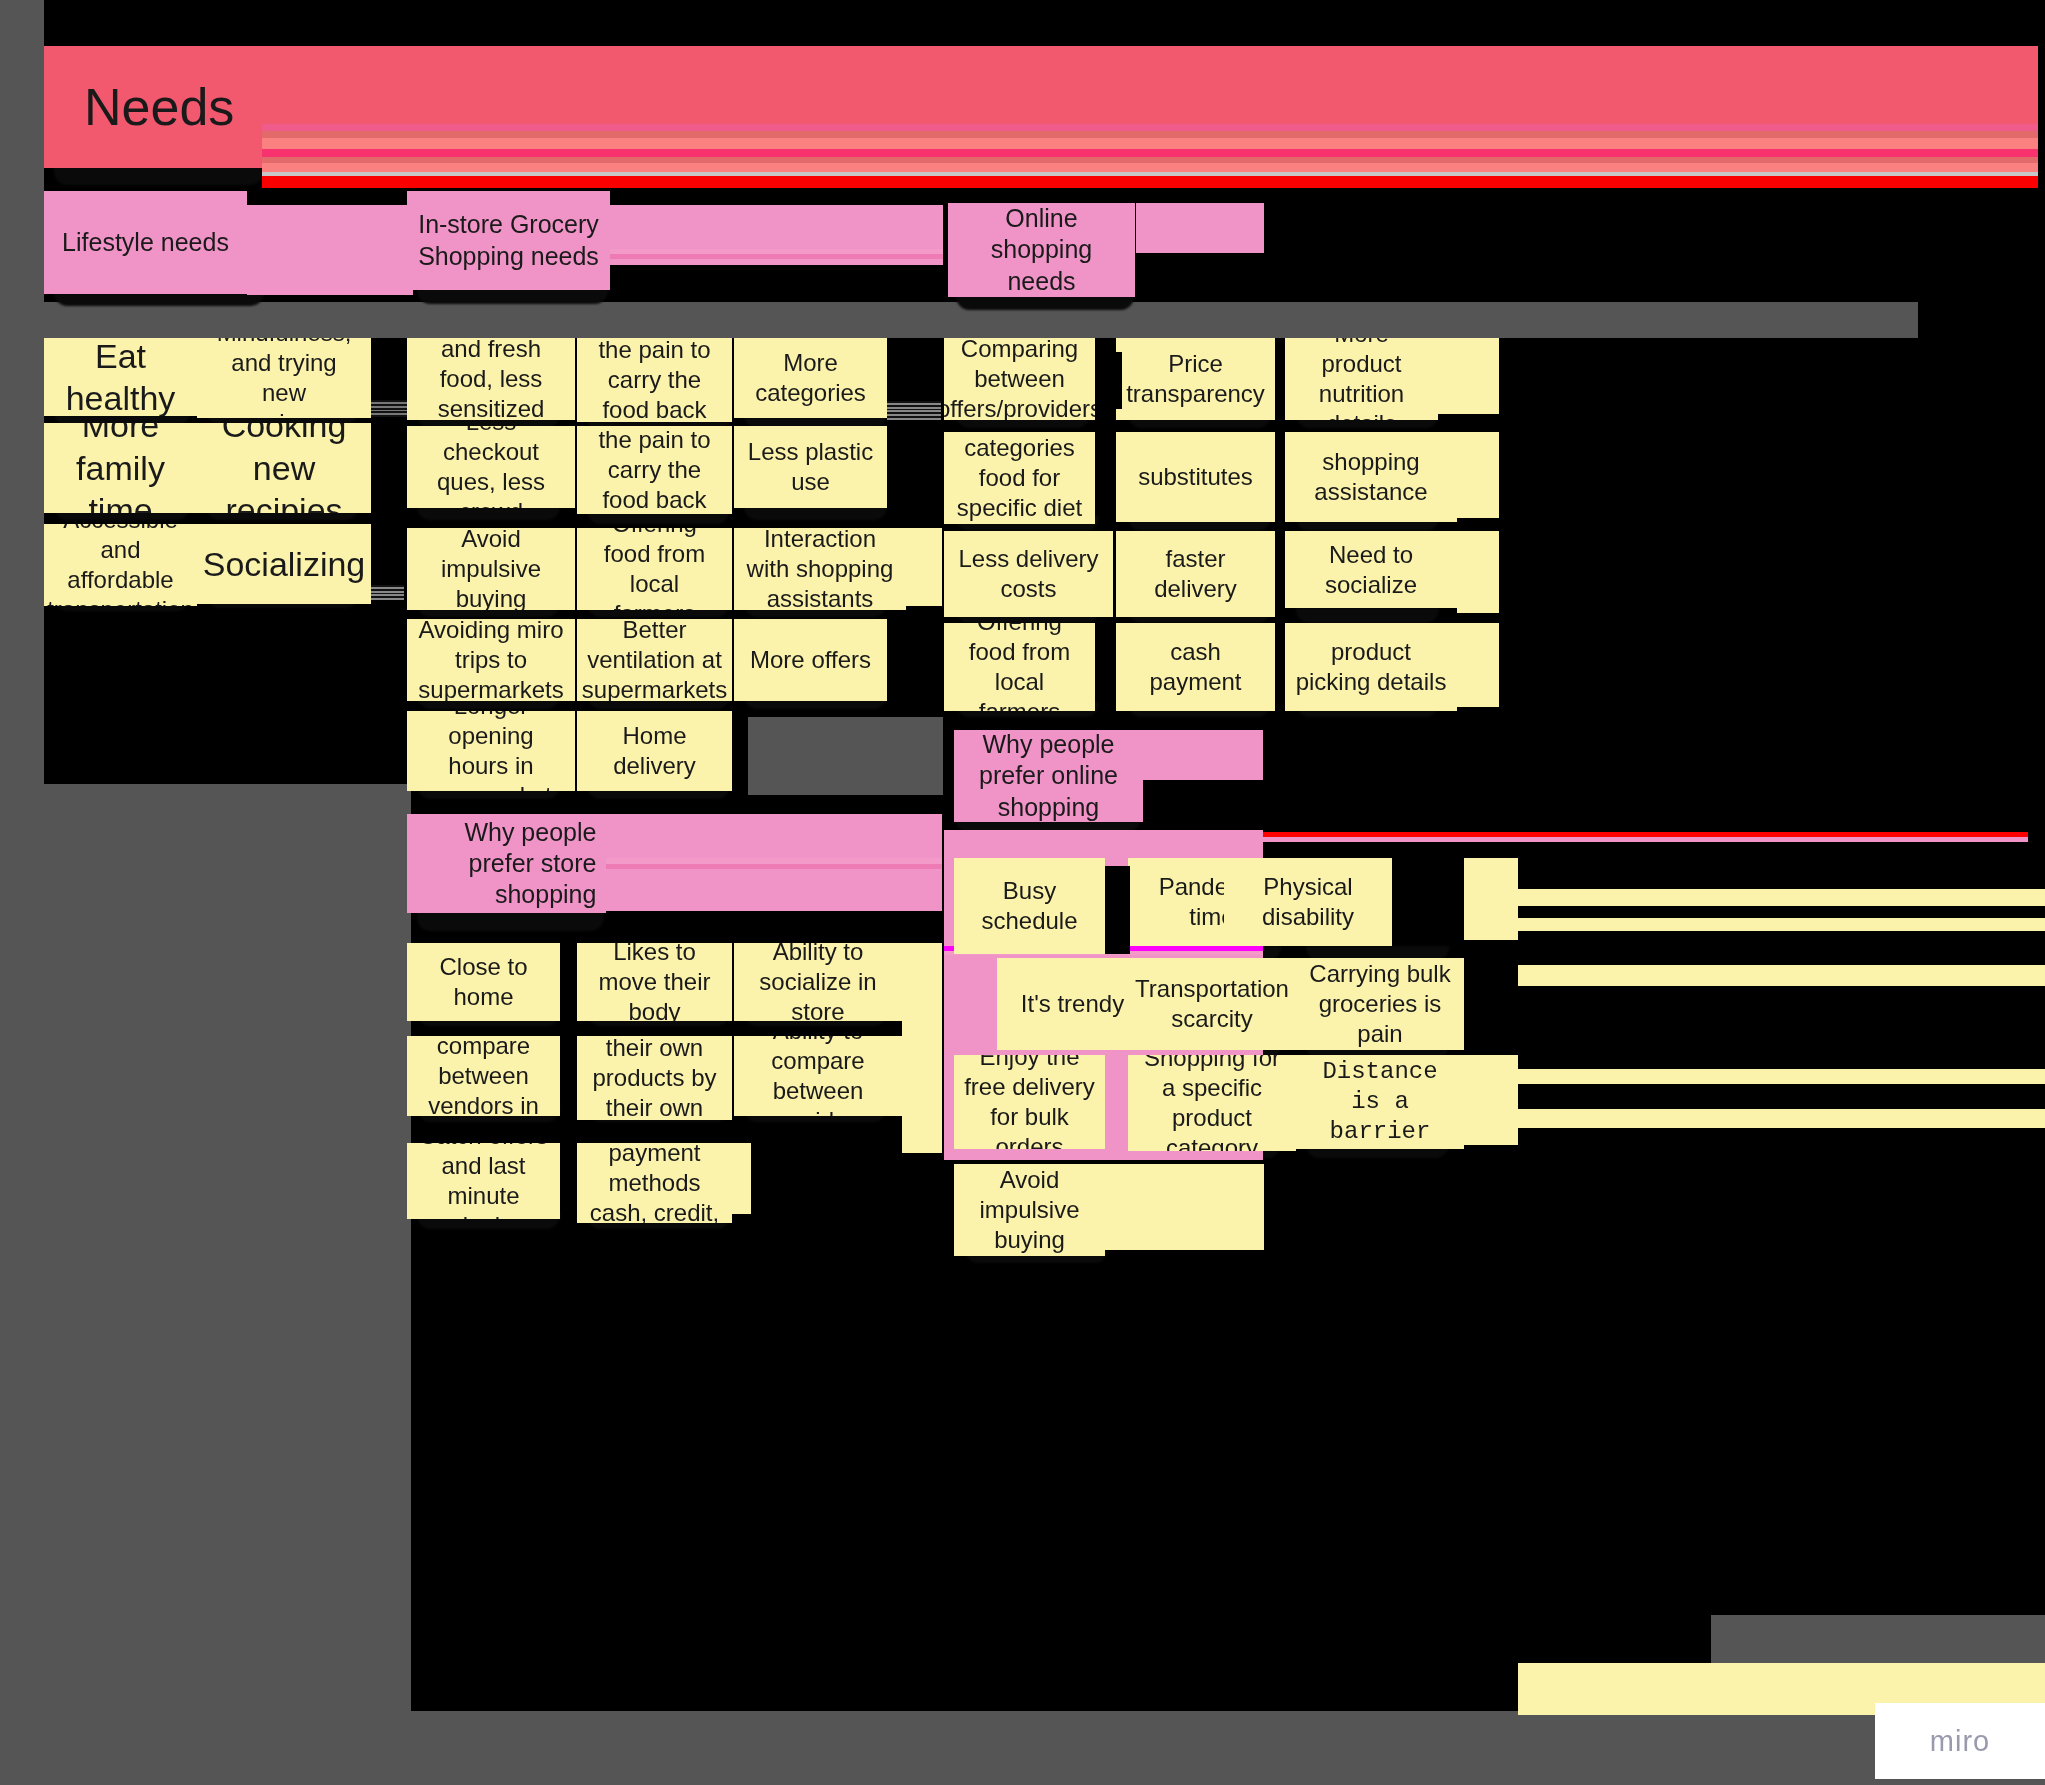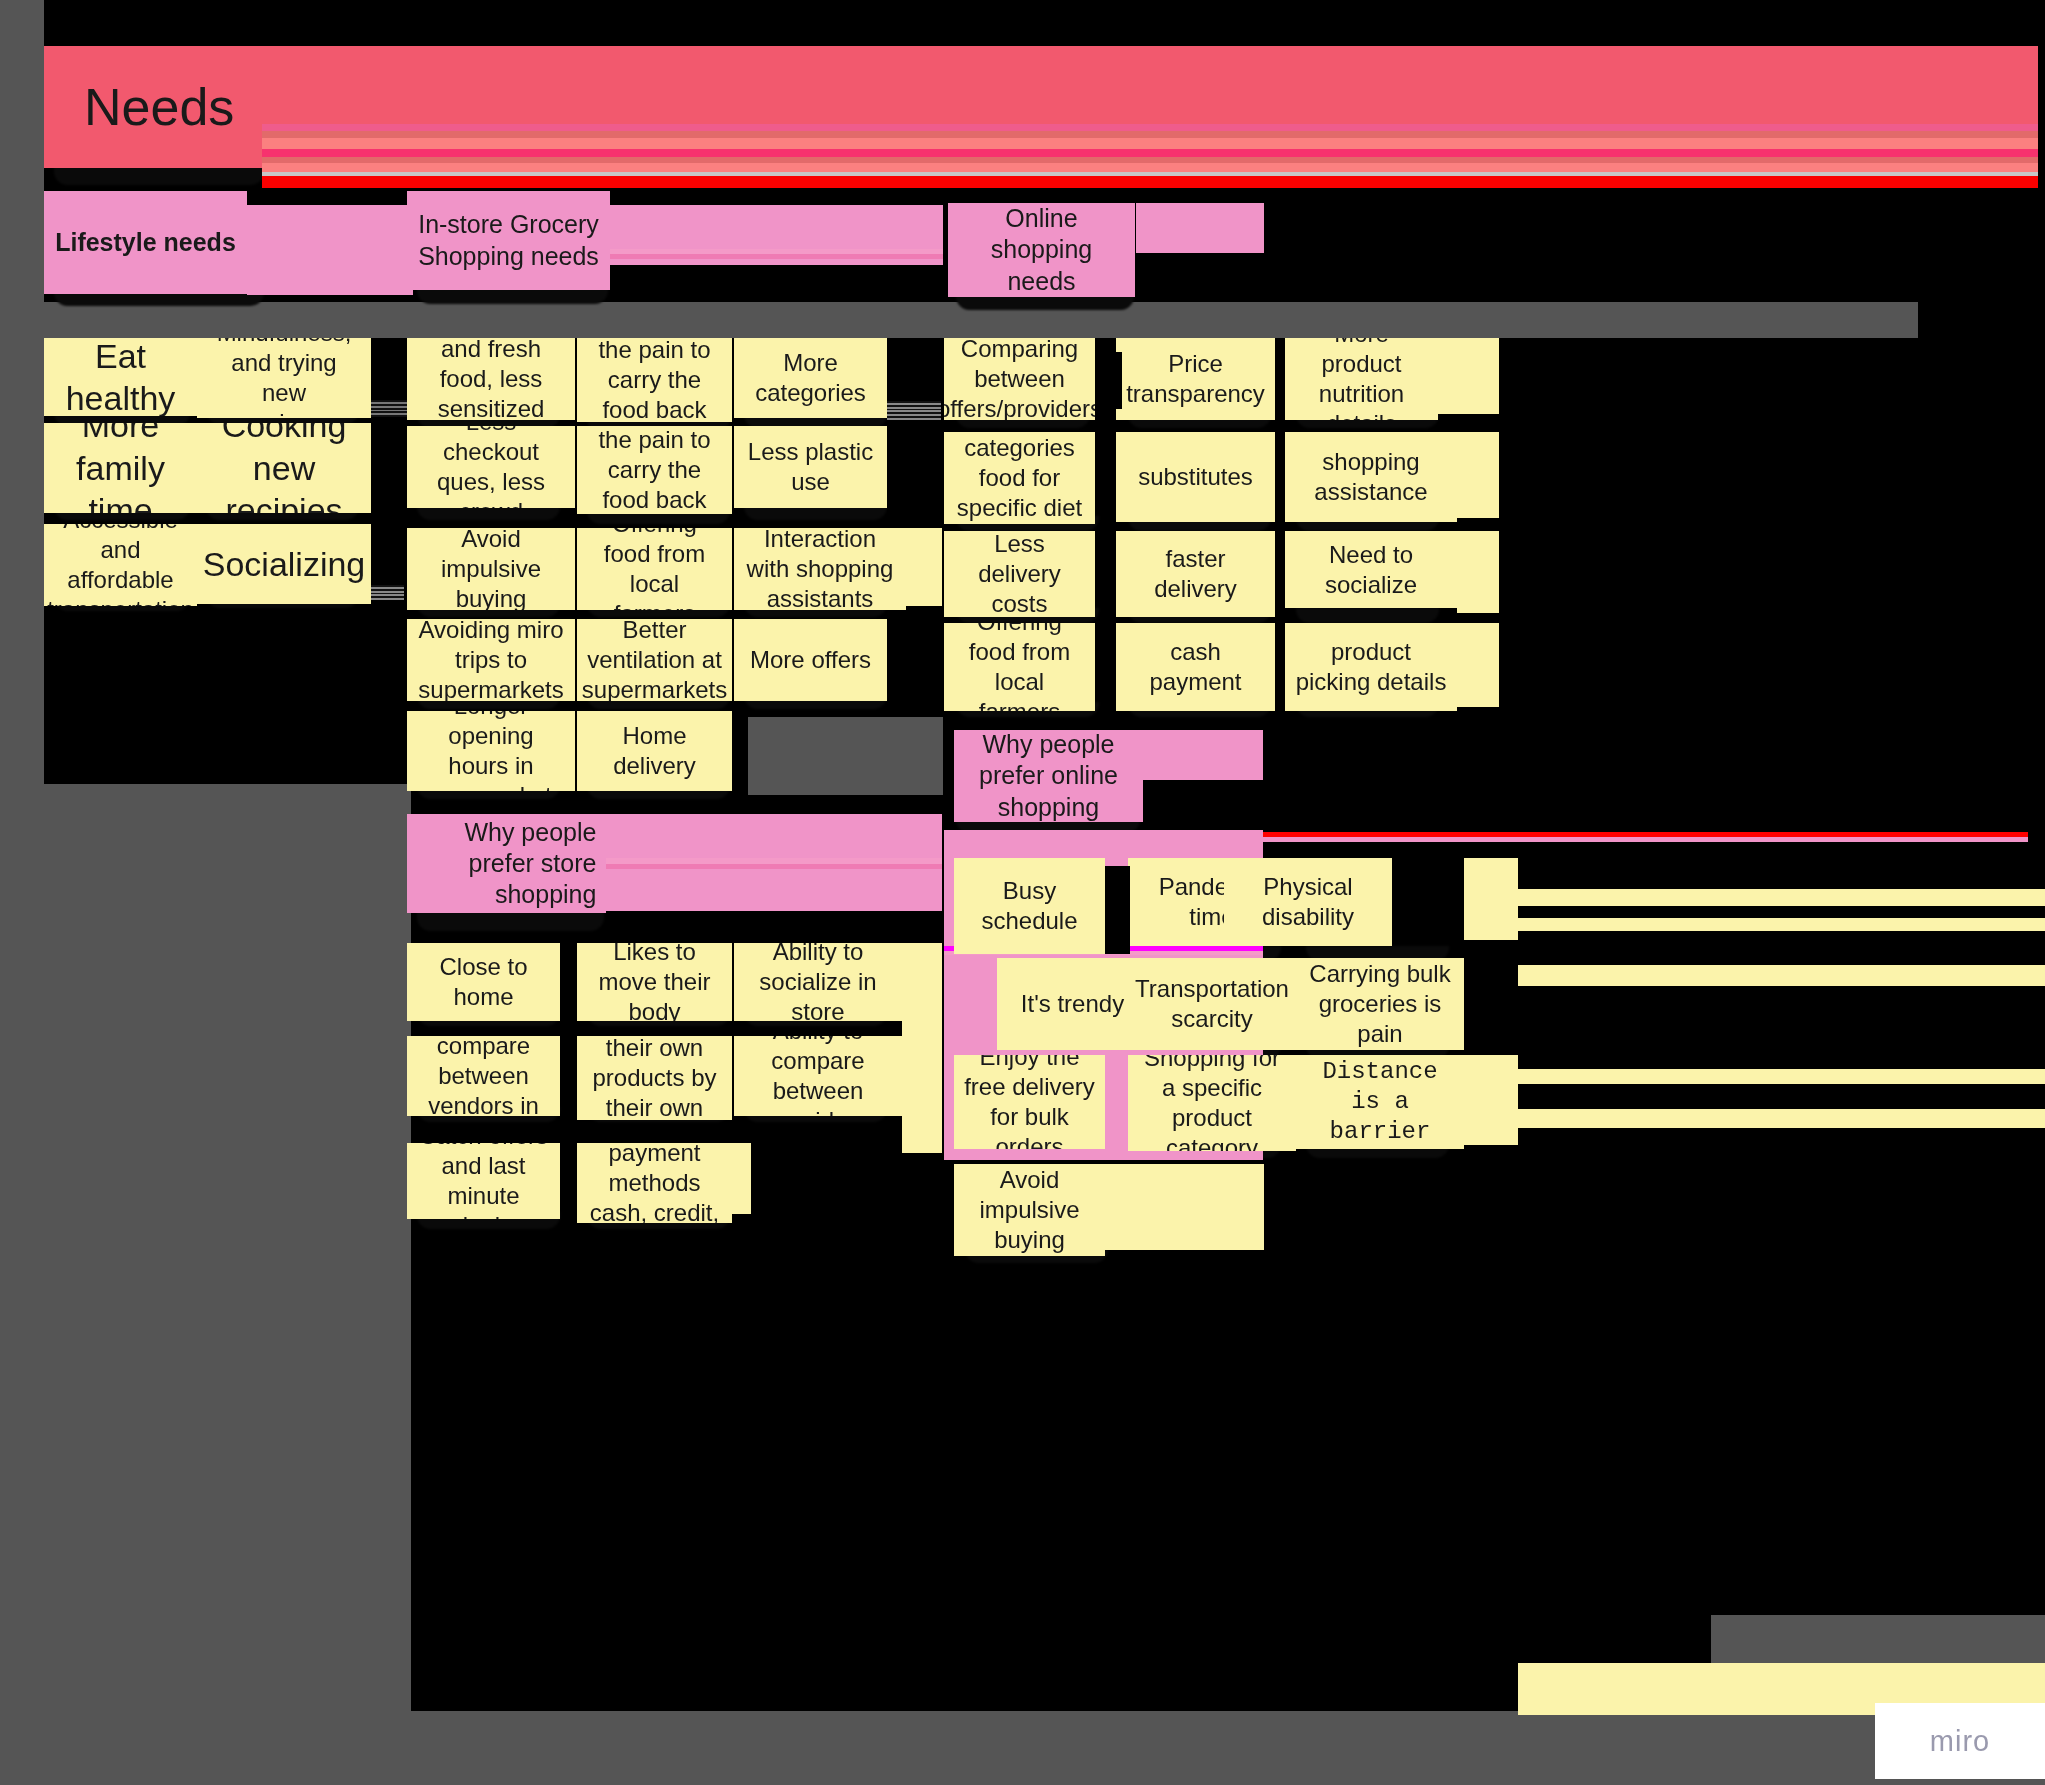--- a/index.html
+++ b/index.html
@@ -65,21 +65,21 @@
 <div class="stripe" style="left:262px;top:124px;width:1776px;height:6.7px;background:#ef5c8c;"></div>
 <div class="stripe" style="left:262px;top:131px;width:1776px;height:6.7px;background:#e26a6a;"></div>
 <div class="stripe" style="left:262px;top:138px;width:1776px;height:11.5px;background:#fb8080;"></div>
 <div class="stripe" style="left:262px;top:149px;width:1776px;height:7.6px;background:#f7326e;"></div>
 <div class="stripe" style="left:262px;top:157px;width:1776px;height:5.7px;background:#e26a6a;"></div>
 <div class="stripe" style="left:262px;top:163px;width:1776px;height:9.6px;background:#fb8080;"></div>
 <div class="stripe" style="left:262px;top:172px;width:1776px;height:3.8px;background:#c8c8c8;"></div>
 <div class="stripe" style="left:262px;top:176px;width:1776px;height:11.5px;background:#fa0000;"></div>
 
 <div class="shadow" style="left:54px;top:287px;width:210px;height:19px;"></div>
-<div class="note pink sect-label" style="left:44px;top:191px;width:203px;height:103px;font-weight:bold;">Lifestyle needs</div>
+<div class="note pink sect-label" style="left:44px;top:191px;width:203px;height:103px;">Lifestyle needs</div>
 <div class="note pink" style="left:247px;top:205px;width:166px;height:90px;"></div>
 
 <div class="shadow" style="left:417px;top:283px;width:191px;height:21px;"></div>
 <div class="note pink sect-label" style="left:407px;top:191px;width:203px;height:99px;">In-store Grocery Shopping needs</div>
 <div class="note pink" style="left:610px;top:205px;width:333px;height:44px;"></div>
 <div class="stripe" style="left:610px;top:249px;width:333px;height:5.7px;background:#f49ac8;"></div>
 <div class="stripe" style="left:610px;top:254px;width:333px;height:4.8px;background:#ef7bb4;"></div>
 <div class="stripe" style="left:610px;top:259px;width:333px;height:5.7px;background:#f094c8;"></div>
 
 <div class="shadow" style="left:956px;top:291px;width:178px;height:19px;"></div>
@@ -151,21 +151,21 @@
 <div class="note yellow med" style="left:407px;top:528px;width:168px;height:82px;">Avoid impulsive buying</div>
 
 <div class="shadow" style="left:587px;top:602px;width:143px;height:15.3px;"></div>
 <div class="note yellow med" style="left:577px;top:528px;width:155px;height:82px;">Offering food from local farmers</div>
 
 <div class="shadow" style="left:744px;top:602px;width:143px;height:15.3px;"></div>
 <div class="note yellow med" style="left:734px;top:528px;width:172px;height:82px;">Interaction with shopping assistants</div>
 <div class="note yellow" style="left:906px;top:528px;width:36px;height:78px;"></div>
 
 <div class="shadow" style="left:956px;top:608px;width:143px;height:15.3px;"></div>
-<div class="note yellow med" style="left:944px;top:531px;width:151px;height:86px;">Less delivery costs</div>
+<div class="note yellow med" style="left:944px;top:531px;width:169px;height:86px;">Less delivery costs</div>
 
 <div class="shadow" style="left:1128px;top:608px;width:143px;height:15.3px;"></div>
 <div class="note yellow med" style="left:1116px;top:531px;width:159px;height:86px;">faster delivery</div>
 
 <div class="shadow" style="left:1296px;top:608px;width:143px;height:15.3px;"></div>
 <div class="note yellow med" style="left:1285px;top:531px;width:172px;height:77px;">Need to socialize</div>
 <div class="note yellow" style="left:1457px;top:531px;width:42px;height:82px;"></div>
 
 <div class="shadow" style="left:417px;top:694px;width:143px;height:15.3px;"></div>
 <div class="note yellow med" style="left:407px;top:619px;width:168px;height:82px;">Avoiding miro trips to supermarkets</div>

